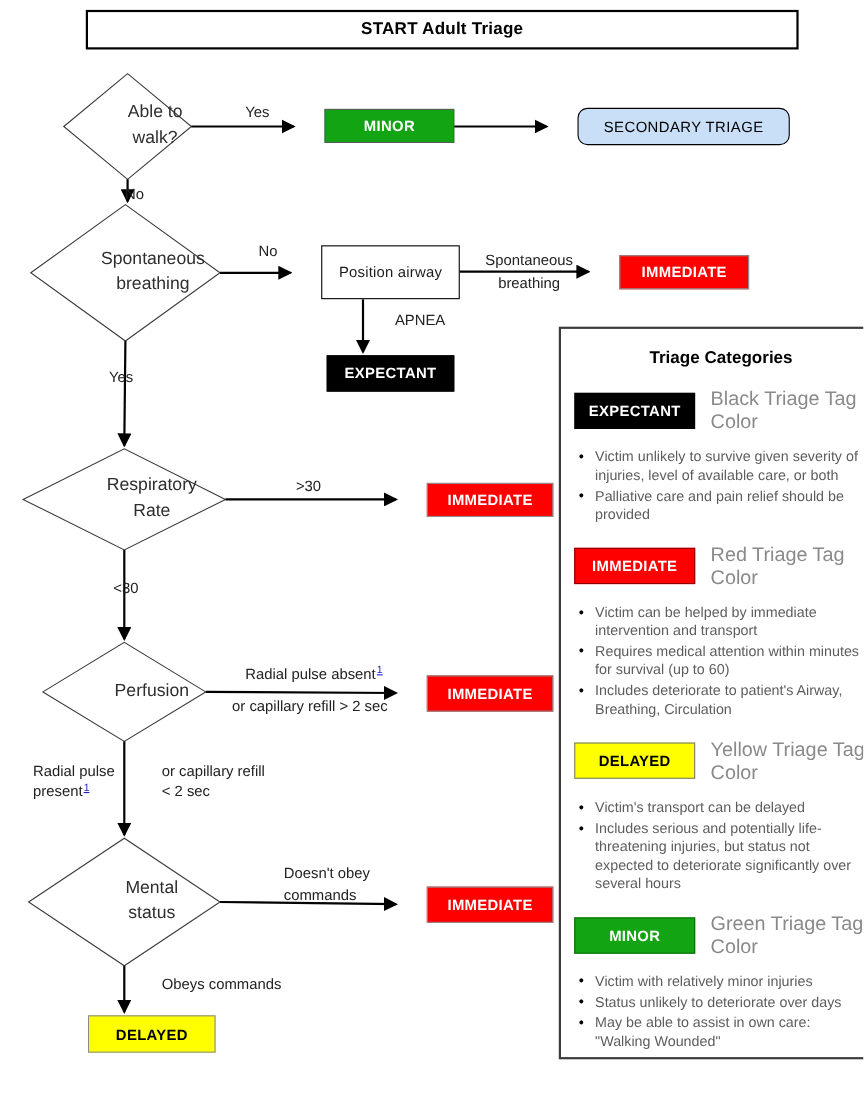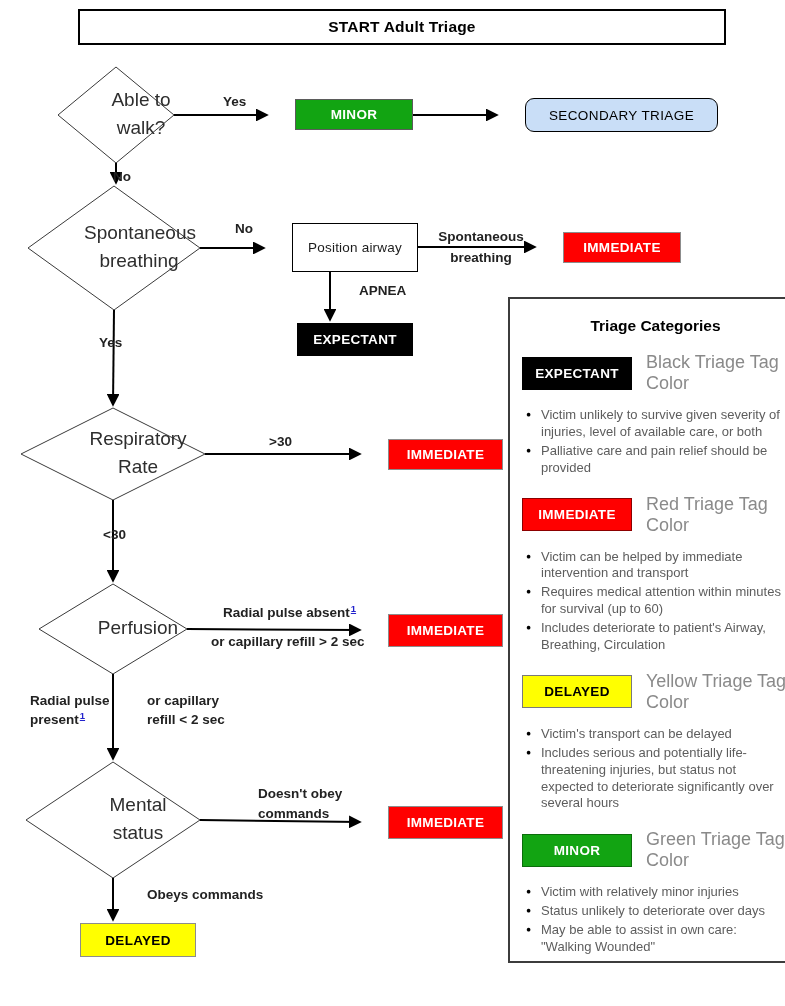--- a/index.html
+++ b/index.html
@@ -13,37 +13,37 @@
   .title-box {
     left:53px; top:9px; width:648px; height:36px;
     border:2px solid #000; box-sizing:border-box;
     display:flex; align-items:center; justify-content:center;
     font-size:15.5px; font-weight:bold; color:#000; letter-spacing:.2px;
   }
 
   
   .dlabel {
     transform:translate(-50%,-50%);
-    text-align:center; font-size:19px; color:#2e2e2e; line-height:1.45;
+    text-align:center; font-size:16px; color:#2e2e2e; line-height:1.45;
   }
 
   
   .flow-box {
     box-sizing:border-box; display:flex; align-items:center; justify-content:center;
     font-size:13.5px; font-weight:bold; letter-spacing:.3px;
   }
   .bg-green  { background:#12a412; color:#fff; border:1px solid #5b5b5b; }
   .bg-red    { background:#ff0000; color:#fff; border:1px solid #8c8c8c; }
   .bg-black  { background:#000000; color:#fff; border:1px solid #000; }
   .bg-yellow { background:#ffff00; color:#000; border:1px solid #8c8c8c; }
   .bg-blue   { background:#c9def7; color:#000; border:1px solid #000; border-radius:9px; font-weight:normal; letter-spacing:.4px; }
   .bg-white  { background:#ffffff; color:#1c1c1c; border:1px solid #000; font-weight:normal; letter-spacing:.2px; }
 
   
-  .elabel { font-size:13.5px; color:#222; line-height:1.55; white-space:nowrap;font-weight:bold; }
+  .elabel { font-size:13.5px; color:#222; line-height:1.55; white-space:nowrap; }
   .elabel.wrap { white-space:normal; }
   .elabel.center { text-align:center; }
   .elabel.right { text-align:right; }
   sup.fn { color:#2222cc; text-decoration:underline; font-size:9.5px; line-height:0; margin-left:1px; }
 
   
   .legend {
     left:483px; top:297px; width:295px; height:666px;
     border:2px solid #3c3c3c; box-sizing:border-box; background:#fff;
     padding:13px 12px 10px 12px;

